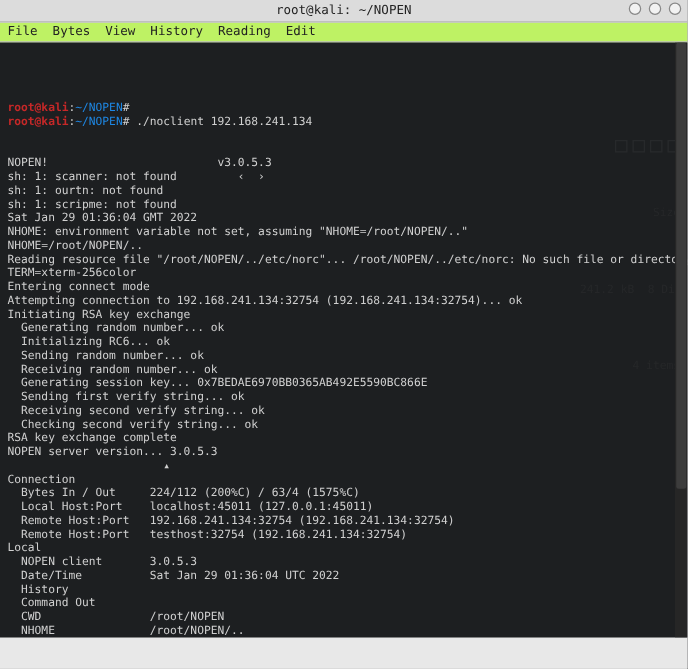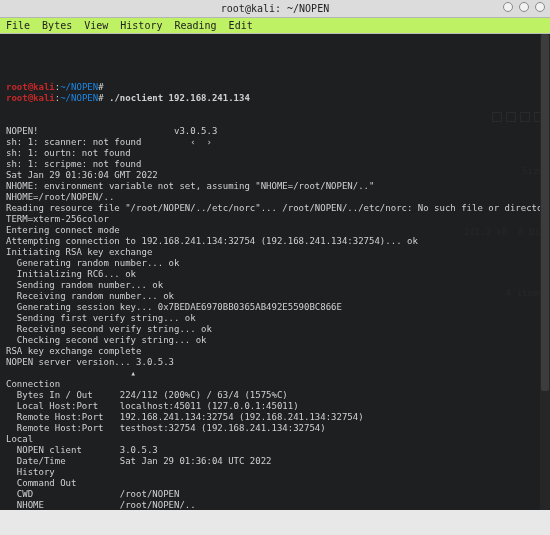--- a/index.html
+++ b/index.html
@@ -7,21 +7,21 @@
   .titlebar { height:18px; background:#dcdcdc; border-bottom:1px solid #b5b5b5; display:flex; align-items:center; justify-content:center; position:relative; font-size:10px; color:#222; }
   .titlebar .buttons { position:absolute; right:5px; top:2px; display:flex; gap:6px; }
   .titlebar .buttons span { width:10px; height:10px; border:1px solid #888; border-radius:50%; display:inline-block; background:#f2f2f2; }
   .menubar { height:16px; background:#bef264; border-bottom:1px solid #bcbcbc; display:flex; align-items:center; gap:12px; padding:0 6px; font-size:10px; color:#222; }
   .menubar span { cursor:default; }
   .term { background:#1d1f21; color:#d0d0d0; height:476px; position:relative; font-size:9px; line-height:11px; padding:4px 6px; white-space:pre; overflow:hidden; }
   .prompt-user { color:#c62828; font-weight:bold; }
   .prompt-colon { color:#d0d0d0; }
   .prompt-path { color:#1e88e5; }
   .prompt-hash { color:#d0d0d0; }
-  .cmd { color:#d0d0d0;font-weight:bold; }
+  .cmd { color:#d0d0d0; }
   
   .ghost { position:absolute; top:56px; right:6px; width:80px; color:#4a4a4a; font-size:9px; opacity:0.18; pointer-events:none; text-align:right; }
   .ghost .toolbar { display:flex; justify-content:flex-end; gap:4px; margin-bottom:8px; opacity:0.6;}
   .ghost .toolbar i{ width:10px;height:10px;border:1px solid #888;display:inline-block;}
   .ghost .row { margin:14px 0; }
   .scrollbar { position:absolute; top:0; right:0; width:10px; height:100%; background:#262626; }
   .scrollbar .thumb { position:absolute; left:1px; right:1px; top:0; height:75%; background:#3c3c3c; border-radius:2px; }
 </style>
 </head>
 <body>

